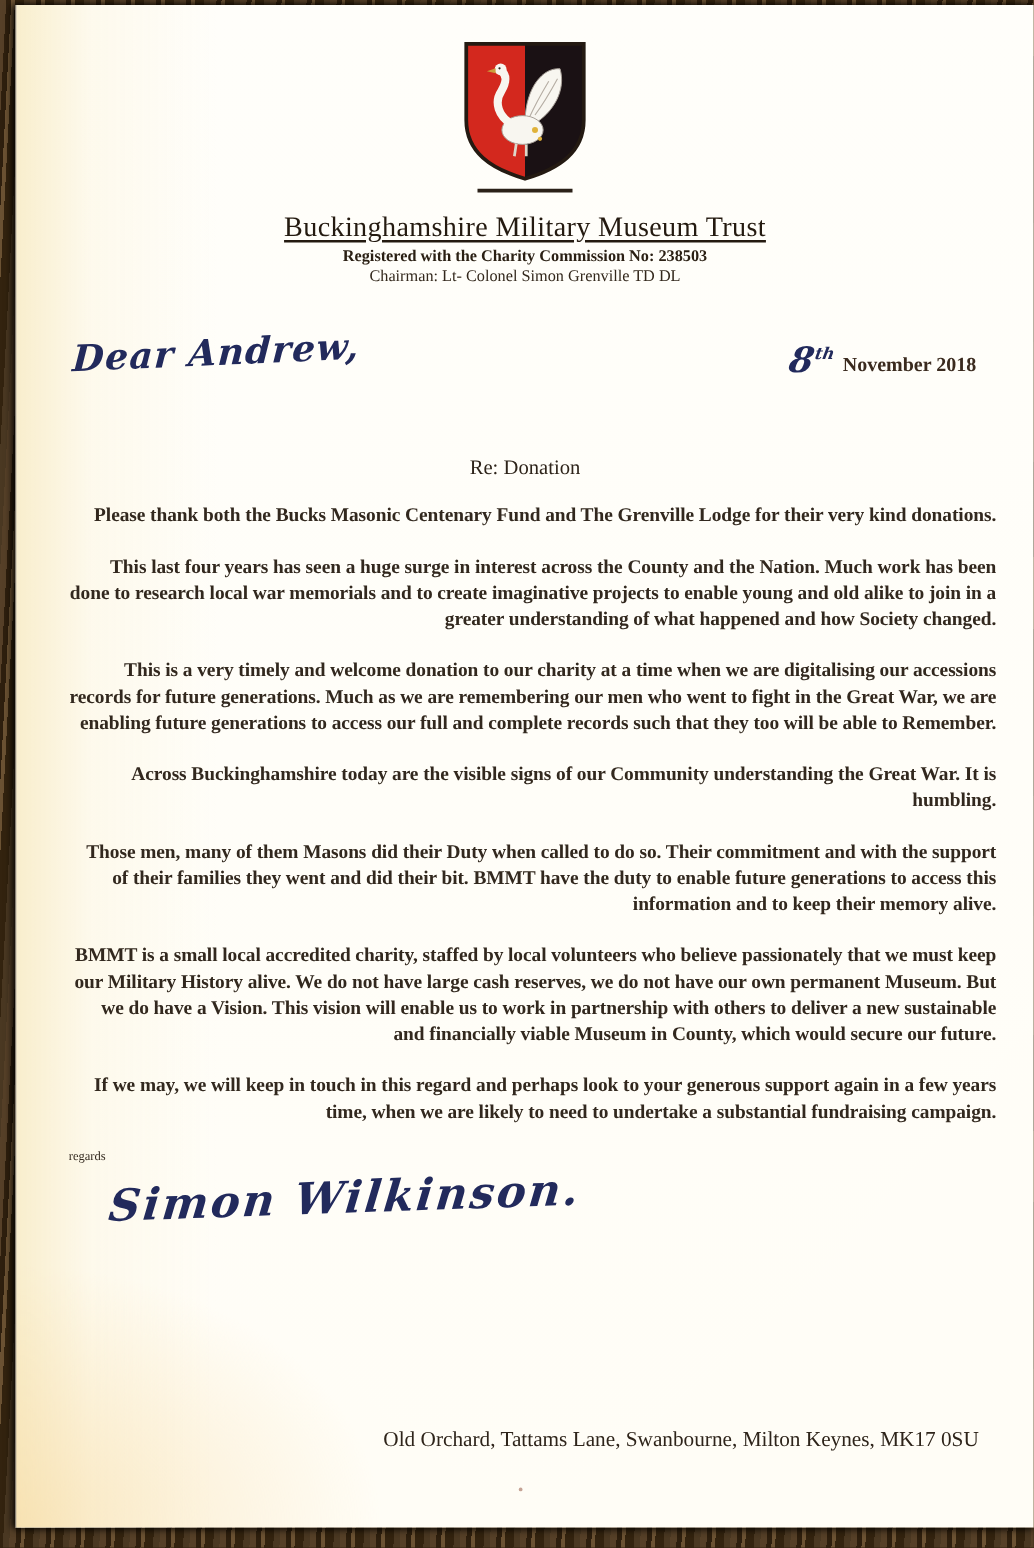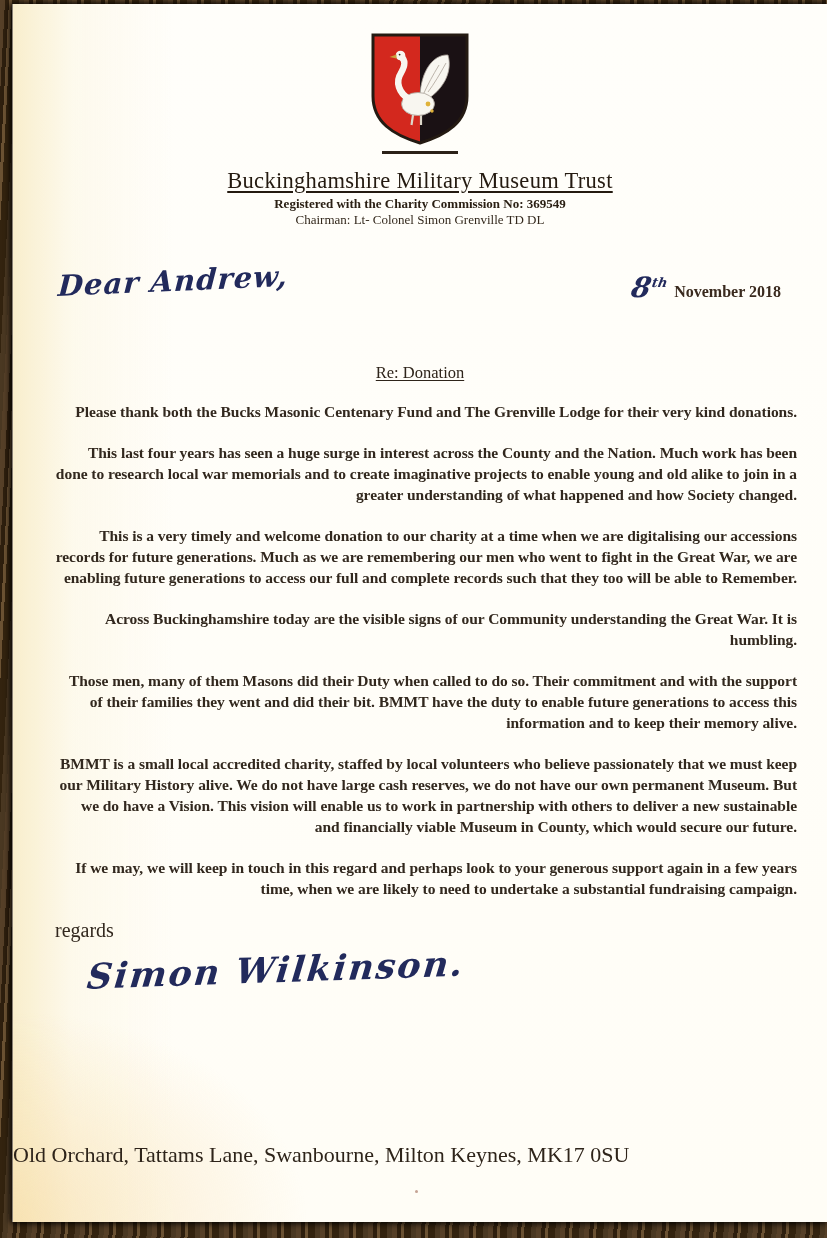--- a/index.html
+++ b/index.html
@@ -64,47 +64,47 @@
   }
   .date-block { display: flex; align-items: baseline; gap: 7px; padding-top: 4px; }
   .date-day { font-size: 28px; line-height: 20px; transform: skewX(-10deg); display: inline-block; }
   .date-day sup { font-size: 13px; }
   .date-rest { font-size: 16px; color: #3a2a1e; font-weight: 600; }
 
   
   .subject {
     text-align: center; margin-top: 44px;
     font-size: 16.5px; color: #2e241a;
-    text-decoration: underline; text-underline-offset: 2px;
+    text-underline-offset: 2px;
   }
 
   
   .letter-body { margin: 18px 40px 0 42px; width: 742px; }
   .letter-body p.para {
     margin: 0 0 20px 0;
     font-size: 15.5px; line-height: 21px; letter-spacing: -0.05px;
     color: #32281e;
     text-align: right;
     font-weight: bold;
   }
-  .closing { margin: 2px 0 0 42px; font-size: 20px; color: #32281e; }
+  .closing { margin: 2px 0 0 42px; font-size: 10px; color: #32281e; }
 
   .signature {
     margin: 14px 0 0 68px;
     font-size: 35px; letter-spacing: 2px;
     transform: rotate(-2deg) skewX(-8deg);
     transform-origin: left bottom;
     height: 80px;
   }
 
   
   .footer-address {
-    position: absolute; left: 0; right: 72px; top: 1138px;
-    text-align: left;
-    font-size: 22px; color: #2e241a;
+    position: absolute; left: 0; right: 44px; top: 1138px;
+    text-align: right;
+    font-size: 17px; color: #2e241a;
   }
   .speck {
     position: absolute; left: 402px; top: 1186px;
     width: 3px; height: 3px; border-radius: 50%;
     background: rgba(150,90,70,.55);
   }
 </style>
 </head>
 <body>
 
@@ -136,21 +136,21 @@
           <path d="M45,83 L43.5,93 M53,83.5 L53,93" stroke="#ded7ca" stroke-width="2.2"></path>
           <circle cx="60" cy="72" r="2.4" fill="#e0b23a"></circle>
           <circle cx="64" cy="79" r="1.7" fill="#e0b23a"></circle>
         </g>
 
         <path d="M5,3 H99 V64 C99,90 79,103 52,111 C25,103 5,90 5,64 Z" fill="none" stroke="#241a12" stroke-width="3"></path>
         <rect x="14" y="119" width="76" height="3" fill="#2b2118"></rect>
       </svg>
     </span>
     <div class="org-title">Buckinghamshire Military Museum Trust</div>
-    <div class="reg-line">Registered with the Charity Commission No: 369549</div>
+    <div class="reg-line">Registered with the Charity Commission No: 238503</div>
     <div class="chairman-line">Chairman: Lt- Colonel Simon Grenville TD DL</div>
   </div>
 
   <div class="greeting-row">
     <span class="hand greeting">Dear Andrew,</span>
     <span class="date-block">
       <span class="hand date-day"><span>8</span><sup>th</sup></span>
       <span class="date-rest">November 2018</span>
     </span>
   </div>

